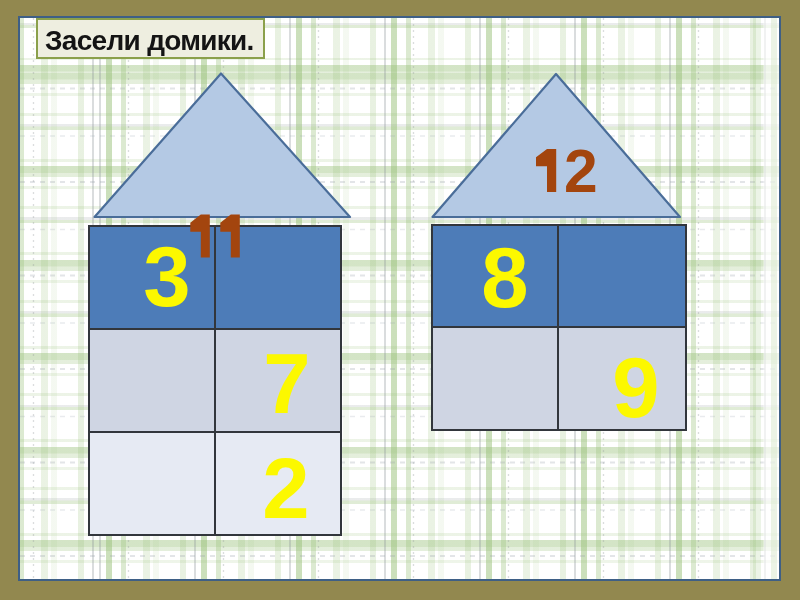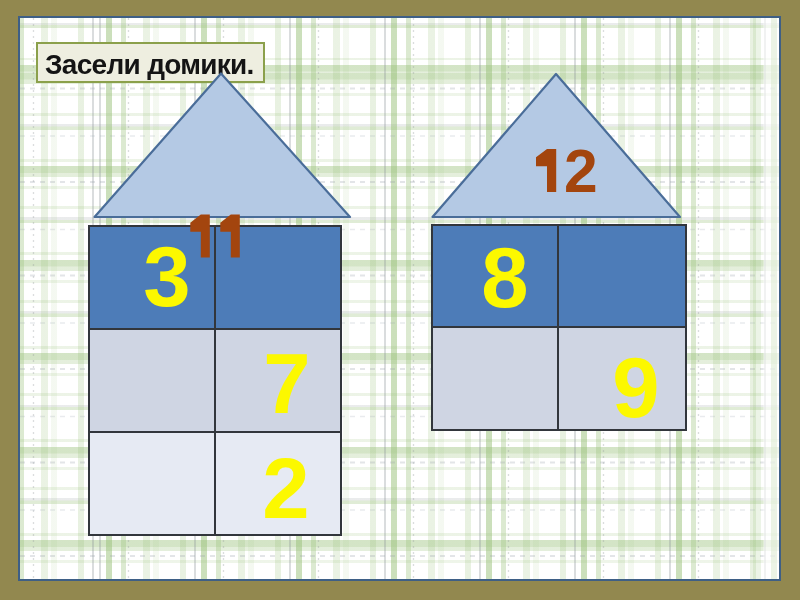--- a/index.html
+++ b/index.html
@@ -30,21 +30,21 @@
             rgba(152,192,120,0.16) 20px, rgba(152,192,120,0.16) 23px,
             rgba(0,0,0,0) 23px, rgba(0,0,0,0) 40px,
             rgba(152,192,120,0.18) 40px, rgba(152,192,120,0.18) 43px,
             rgba(0,0,0,0) 43px, rgba(0,0,0,0) 51px,
             rgba(140,148,152,0.18) 51px, rgba(140,148,152,0.18) 53px,
             rgba(152,192,120,0.30) 54px, rgba(152,192,120,0.30) 57px,
             rgba(0,0,0,0) 57px, rgba(0,0,0,0) 86px,
             rgba(152,192,120,0.18) 86px, rgba(152,192,120,0.18) 89px,
             rgba(0,0,0,0) 89px, rgba(0,0,0,0) 93.5px);
        background-position:83px 0px, 0px 59px;}
-  .title{position:absolute;left:36px;top:42px;width:218px;height:37px;
+  .title{position:absolute;left:36px;top:18px;width:218px;height:37px;
        background:#eeeee0;border:2px solid #8ba04b;
        font-size:28px;font-weight:bold;color:#141414;letter-spacing:-0.7px;
        line-height:41px;padding-left:7px;white-space:nowrap;}
   .tbl{position:absolute;background:#32363c;display:grid;gap:2px;
        border:2px solid #32363c;}
   .tbl div{width:124px;}
   .c1{background:#4d7cb8}
   .c2{background:#cfd5e3}
   .c3{background:#e6eaf3}
   .num{position:absolute;font-weight:bold;color:#fcf800;

